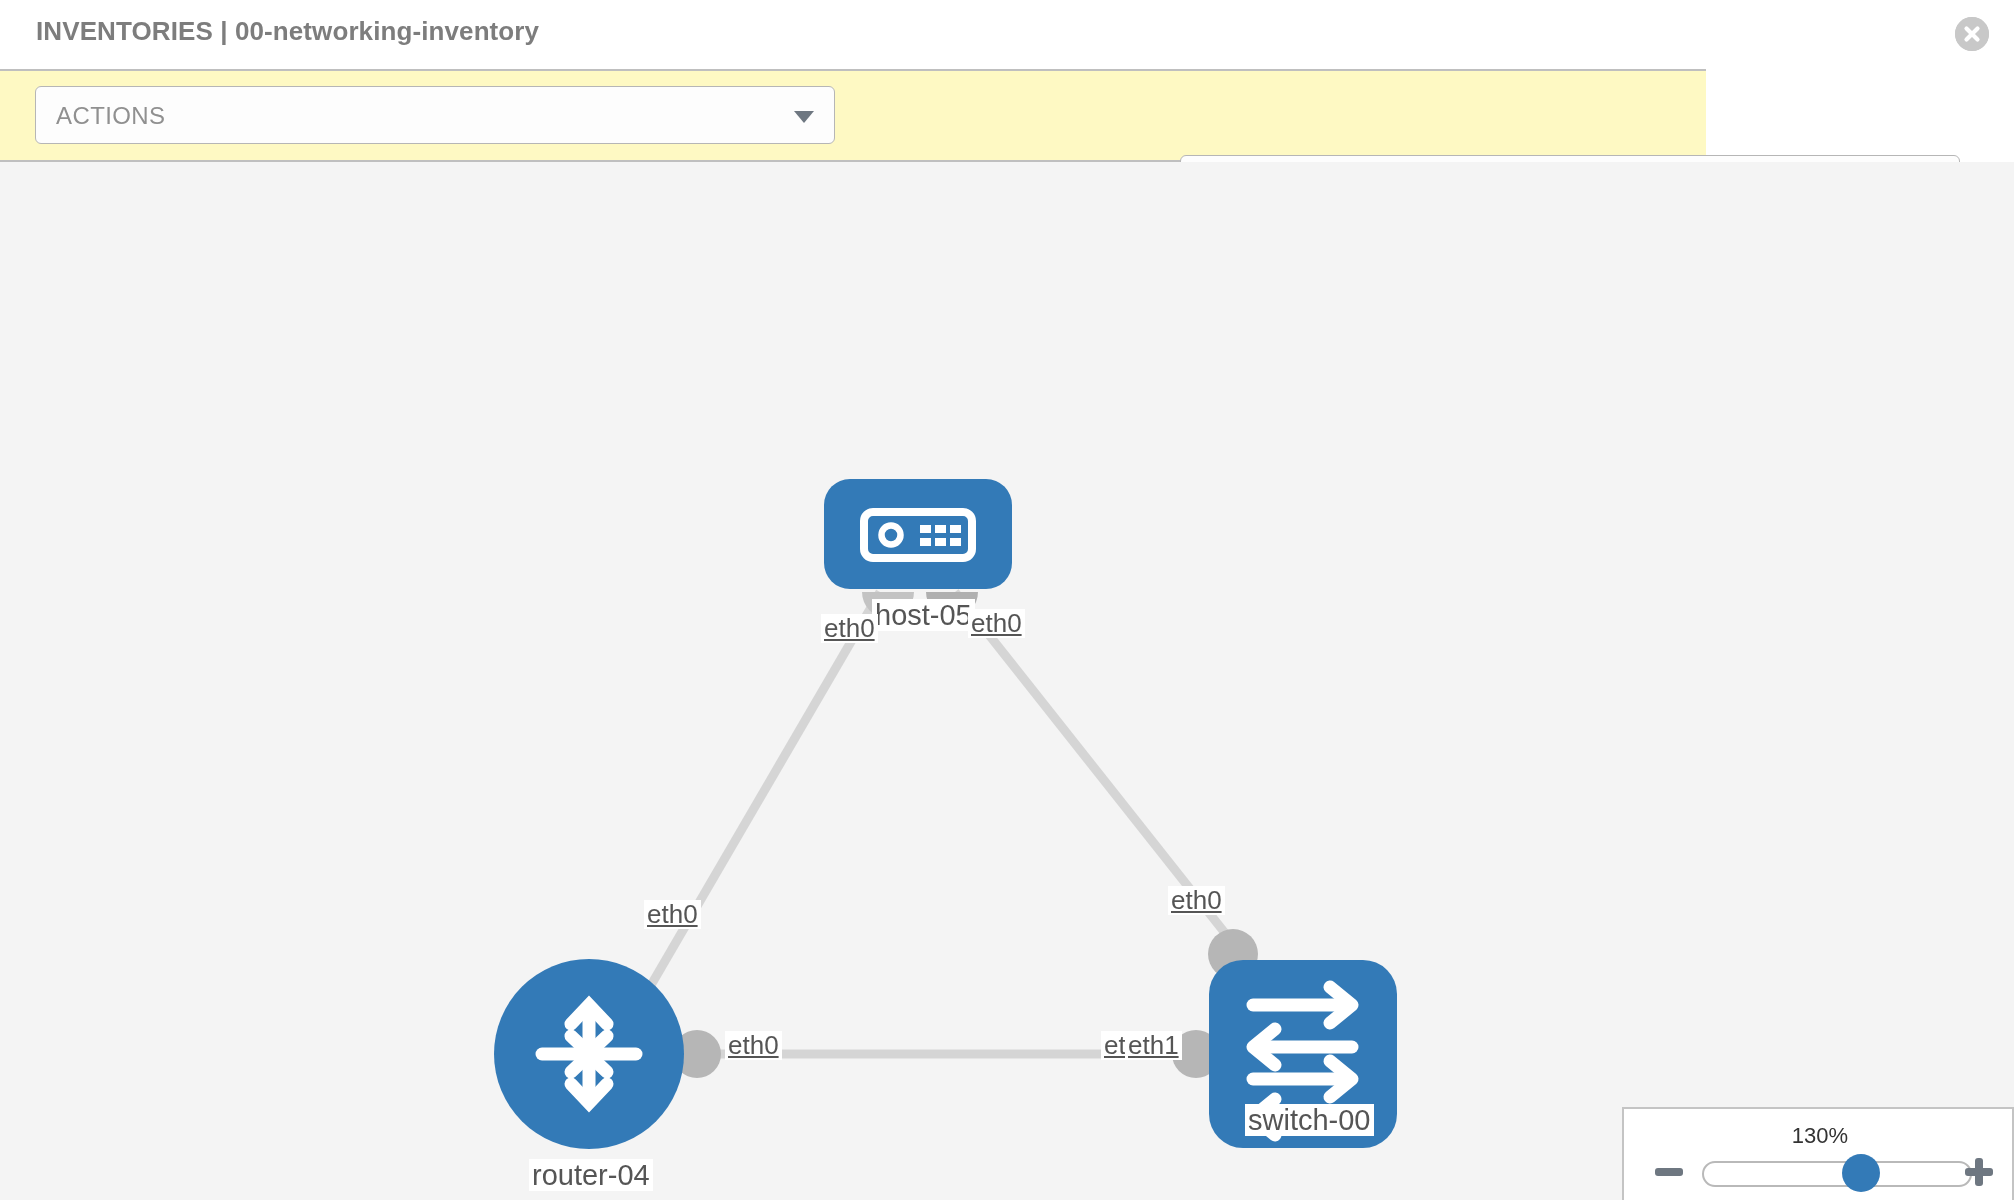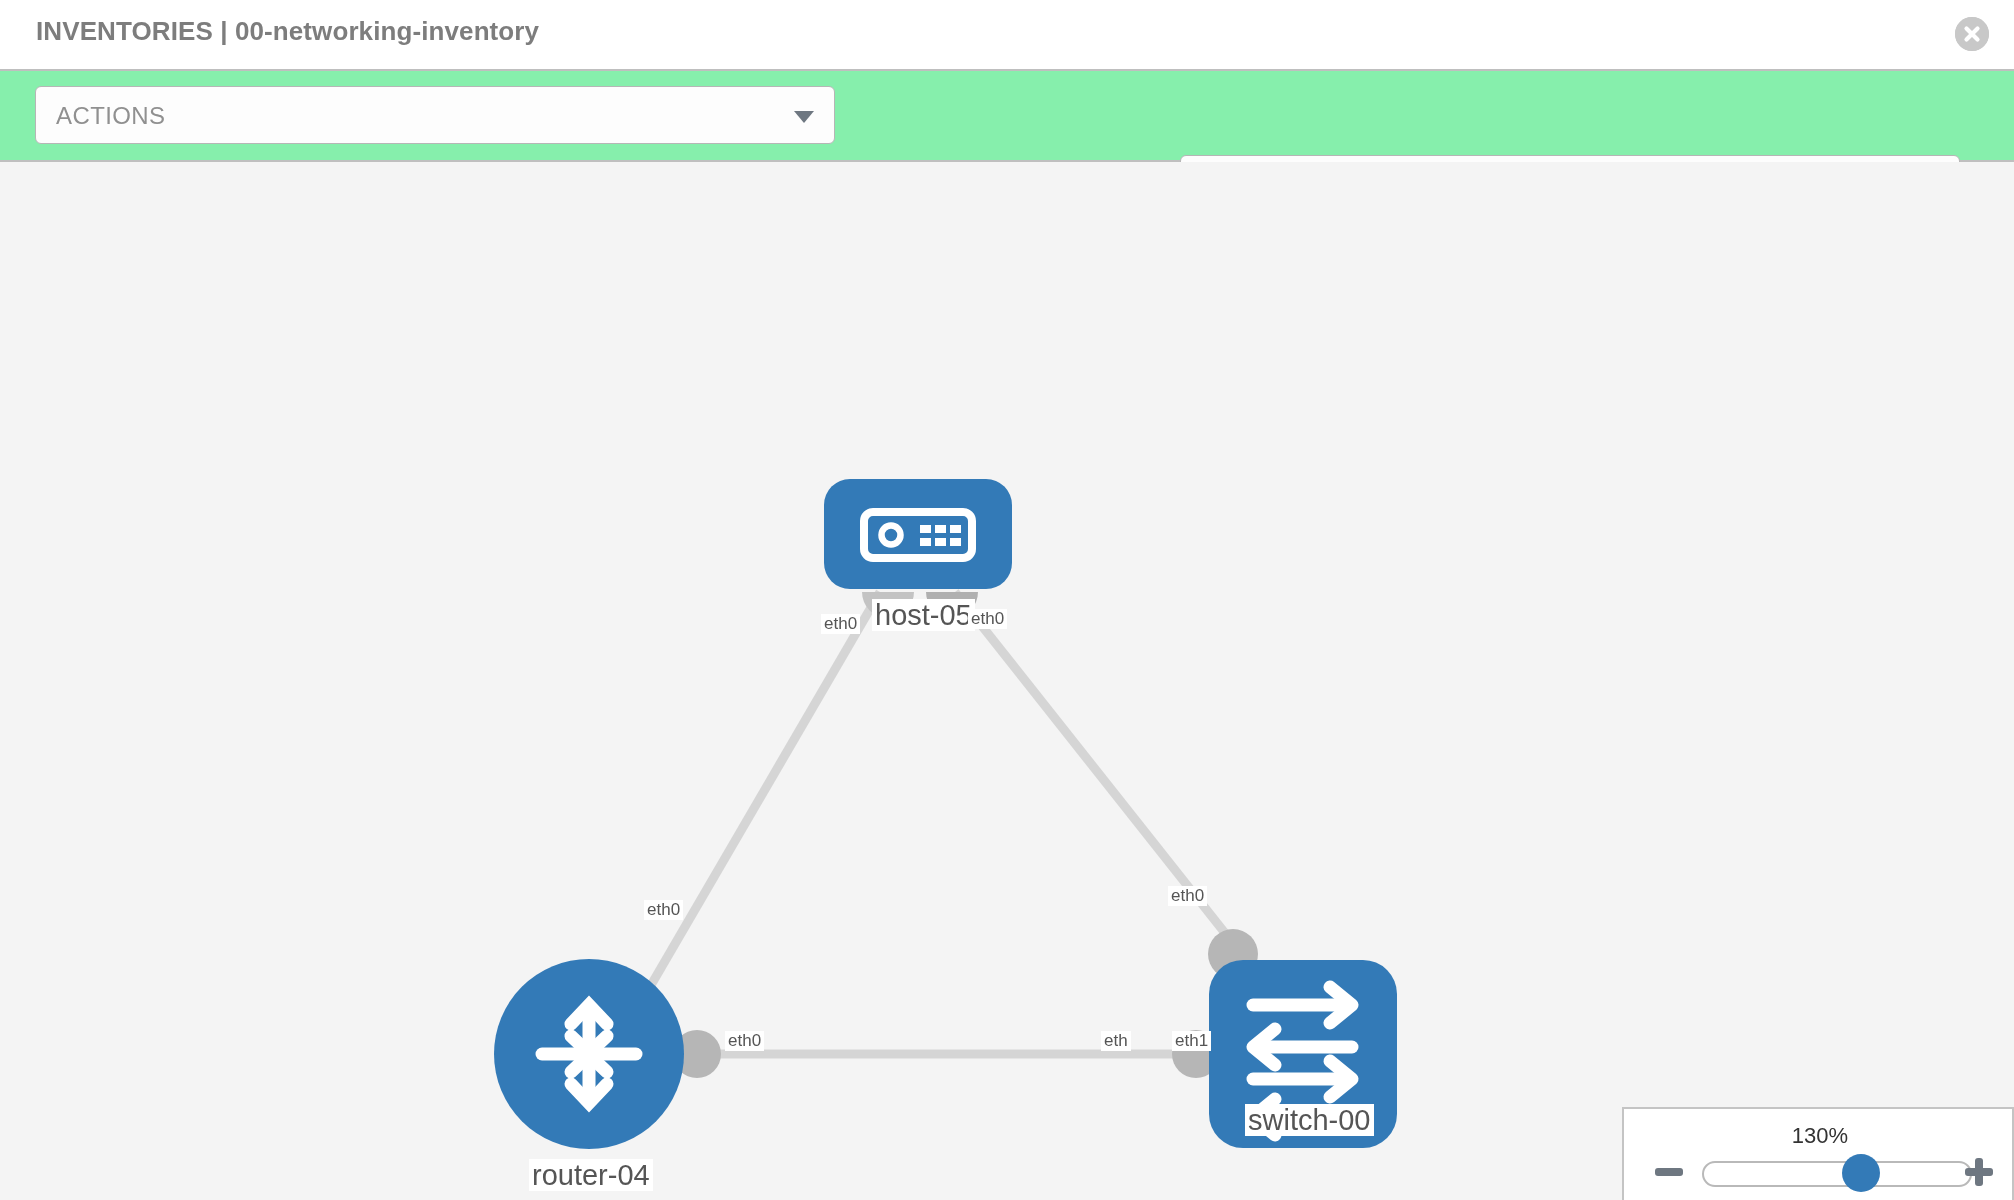--- a/index.html
+++ b/index.html
@@ -44,23 +44,23 @@
     border-radius: 50%;
     background: #c8c8c8;
     cursor: pointer;
   }
   .close-btn svg { display: block; }
 
   
   .toolbar {
     position: absolute;
     left: 0; top: 69px;
-    width: 2014px;
+    width: 1706px;
     height: 93px;
-    background: #86efac;
+    background: #fef9c3;
     border-top: 2px solid #bfbfbf;
     border-bottom: 2px solid #bfbfbf;
     box-sizing: border-box;
   }
   .actions-select {
     position: absolute;
     left: 35px;
     top: 15px;
     width: 800px;
     height: 58px;
@@ -148,22 +148,23 @@
     background: #ffffff;
     color: #555555;
     white-space: nowrap;
     line-height: 1.05;
   }
   .lbl.node {
     font-size: 29px;
     padding: 1px 3px;
   }
   .lbl.port {
-    font-size: 17px;
+    font-size: 26px;
     padding: 1px 3px;
+    text-decoration: underline;
   }
 
   
   .zoom-panel {
     position: absolute;
     left: 1622px;
     top: 1083px;
     width: 392px;
     height: 117px;
     background: #ffffff;
@@ -335,21 +336,21 @@
   <div class="lbl node" style="left:1245px; top:942px;text-align:center;">switch-00</div>
 
   <div class="lbl port" style="left:821px; top:452px;">eth0</div>
   <div class="lbl port" style="left:968px; top:447px;">eth0</div>
 
   <div class="lbl port" style="left:644px; top:738px;">eth0</div>
   <div class="lbl port" style="left:1168px; top:724px;">eth0</div>
 
   <div class="lbl port" style="left:725px; top:869px;">eth0</div>
   <div class="lbl port" style="left:1101px; top:869px;">eth</div>
-  <div class="lbl port" style="left:1125px; top:869px;margin-left:47px;">eth1</div>
+  <div class="lbl port" style="left:1125px; top:869px;">eth1</div>
 </div>
 
 <div class="zoom-panel">
   <div class="zoom-pct">130%</div>
 
   <div class="zoom-minus">
     <svg width="34" height="34" viewBox="0 0 34 34">
       <rect x="3" y="13" width="28" height="8" rx="3" fill="#6e7781"></rect>
     </svg>
   </div>

